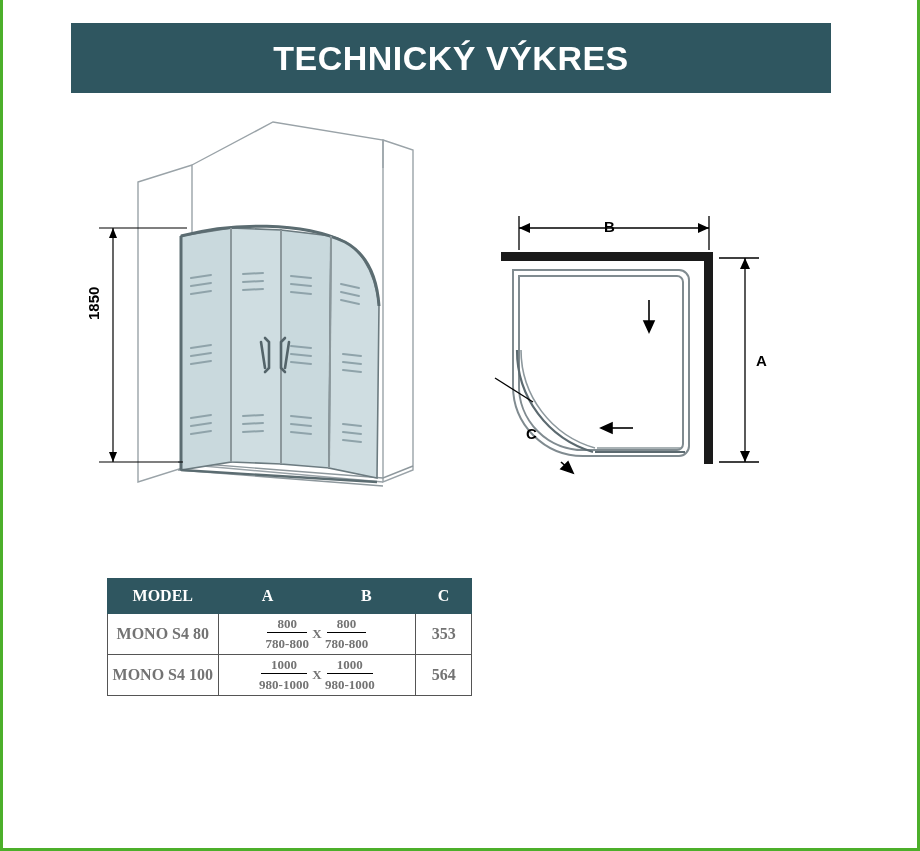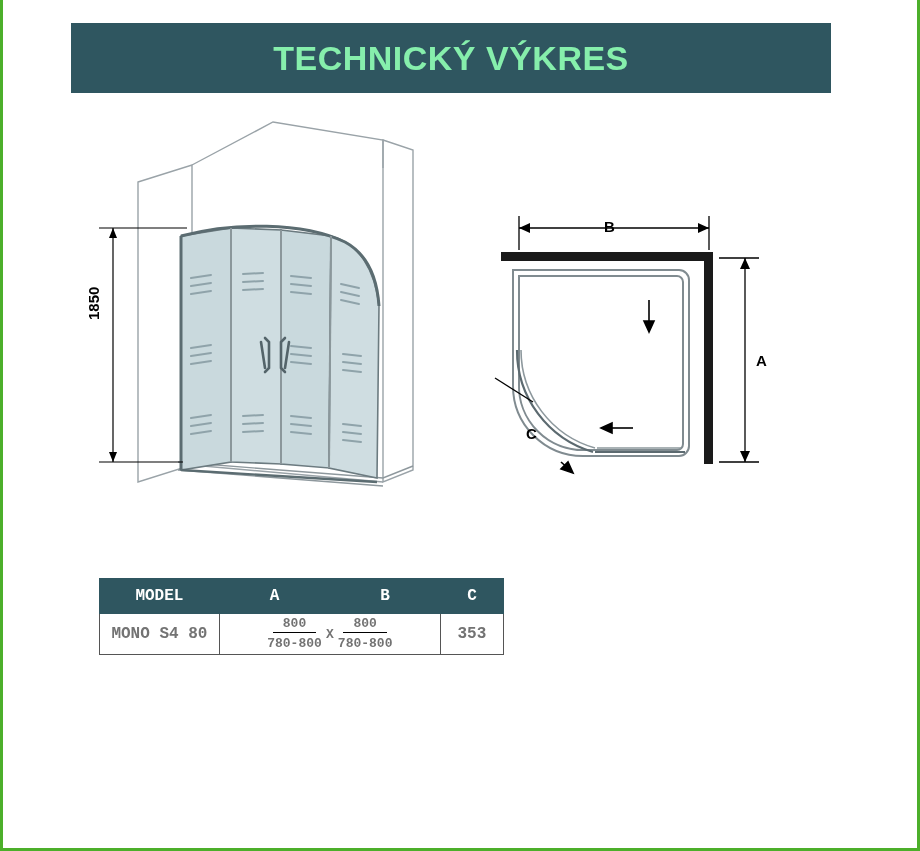--- a/index.html
+++ b/index.html
@@ -31,21 +31,21 @@
     left: 68px;
     top: 23px;
     width: 760px;
     height: 70px;
     background: #2f5660;
     display: flex;
     align-items: center;
     justify-content: center;
   }
   .title-text {
-    color: #86efac;
+    color: #ffffff;
     font-size: 34px;
     font-weight: bold;
     letter-spacing: 0.5px;
     font-family: "Liberation Sans", sans-serif;
   }
   
   .drawing-left {
     position: absolute;
     left: 80px;
     top: 110px;
@@ -81,25 +81,25 @@
     left: 753px;
     top: 352px;
   }
   .label-C {
     left: 523px;
     top: 425px;
   }
   
   .spec-table {
     position: absolute;
-    left: 96px;
+    left: 104px;
     top: 578px;
-    width: 405px;
+    width: 365px;
     border-collapse: collapse;
-    font-family: Liberation Mono, monospace;
+    font-family: Liberation Serif, serif;
   }
   .spec-table th {
     background: #2f5660;
     color: #ffffff;
     font-size: 16px;
     font-weight: bold;
     padding: 8px 4px;
     border: 1px solid #2f5660;
     text-align: center;
   }
@@ -338,16 +338,33 @@
             </div>
             <div class="x-cell">X</div>
             <div class="dim-inner">
               <span class="nominal">800</span>
               <span class="range">780-800</span>
             </div>
           </div>
         </td>
         <td class="c-cell">353</td>
       </tr>
+      <tr>
+        <td class="model-cell">MONO S4 100</td>
+        <td class="dim-cell" colspan="2">
+          <div class="ab-wrap">
+            <div class="dim-inner">
+              <span class="nominal">1000</span>
+              <span class="range">980-1000</span>
+            </div>
+            <div class="x-cell">X</div>
+            <div class="dim-inner">
+              <span class="nominal">1000</span>
+              <span class="range">980-1000</span>
+            </div>
+          </div>
+        </td>
+        <td class="c-cell">564</td>
+      </tr>
     </tbody>
   </table>
 
 </div>
 
 </body></html>

